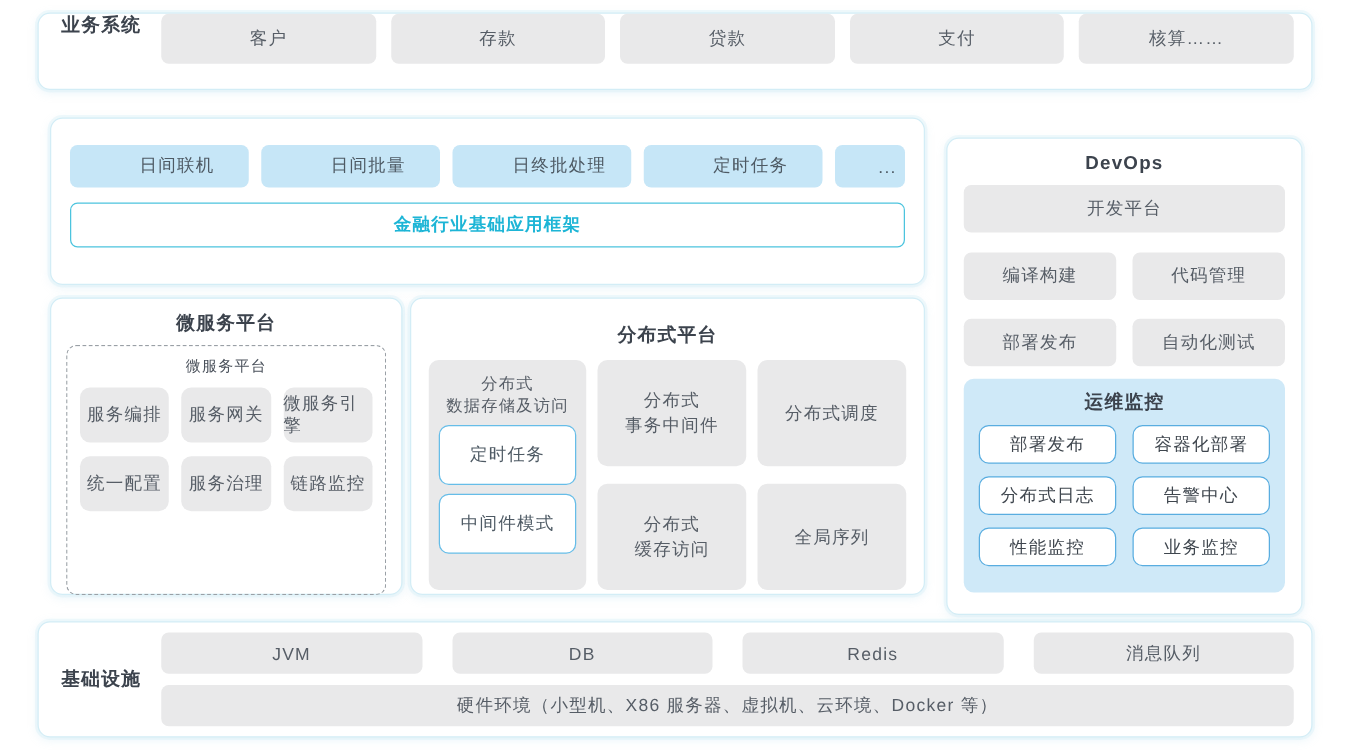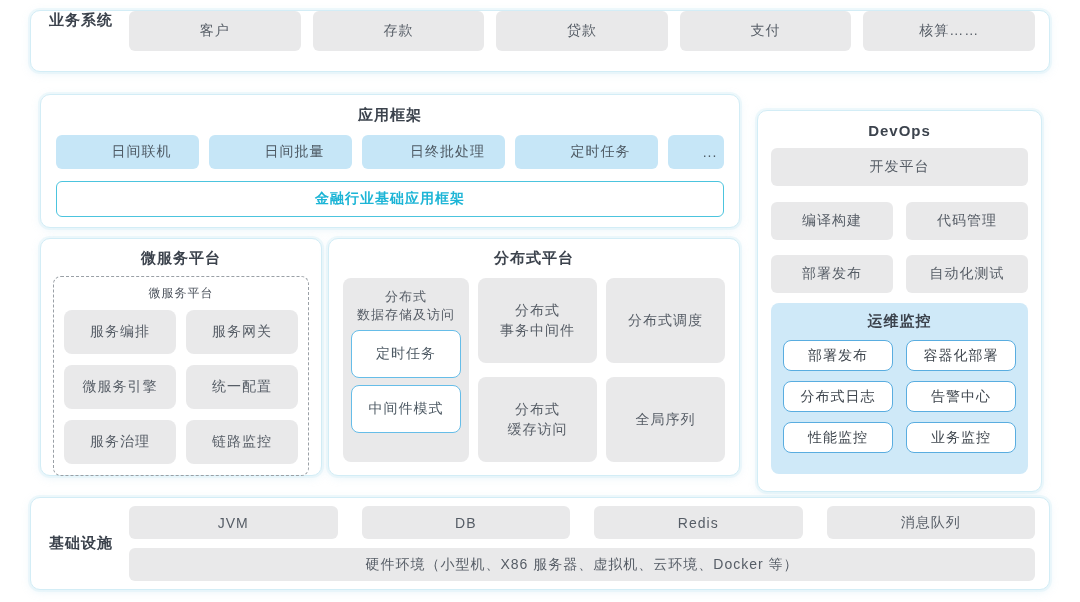--- a/index.html
+++ b/index.html
@@ -94,29 +94,29 @@
     border: 1px dashed #9aa0a6;
     border-radius: 8px;
     padding: 8px 10px 10px 10px;
     height: 200px;
   }
   .inner-title {
     text-align: center; font-size: 12px; color: #4a515b;
     letter-spacing: 1px; margin-bottom: 8px;
   }
   .micro-grid {
-    display: grid; grid-template-columns: 1fr 1fr;
+    display: grid; grid-template-columns: 1fr 1fr 1fr;
     gap: 11px 10px;
   }
   .micro-grid .gray-box { height: 44px; border-radius: 8px; }
 
   .dist-panel {
     position: absolute; left: 328px; top: 238px;
     width: 412px; height: 238px;
-    padding: 10px 14px 14px 14px;
+    padding: 20px 14px 14px 14px;
   }
   .dist-content { display: flex; gap: 9px; margin-top: 10px; height: 184px; }
   .dist-col1 {
     flex: 0 0 126px;
     background: #e9e9ea; border-radius: 8px;
     padding: 10px 8px 8px 8px;
     display: flex; flex-direction: column;
   }
   .dist-col1-label {
     font-size: 13px; color: #565d66; text-align: center;
@@ -189,21 +189,20 @@
     <div class="top-row">
       <div class="gray-box">客户</div>
       <div class="gray-box">存款</div>
       <div class="gray-box">贷款</div>
       <div class="gray-box">支付</div>
       <div class="gray-box">核算……</div>
     </div>
   </div>
 
   <div class="panel app-framework">
-    <div class="panel-title">应用框架</div>
     <div class="fw-row">
       <div class="blue-box">日间联机</div>
       <div class="blue-box">日间批量</div>
       <div class="blue-box">日终批处理</div>
       <div class="blue-box">定时任务</div>
       <div class="blue-box small">...</div>
     </div>
     <div class="base-bar">金融行业基础应用框架</div>
   </div>
 

